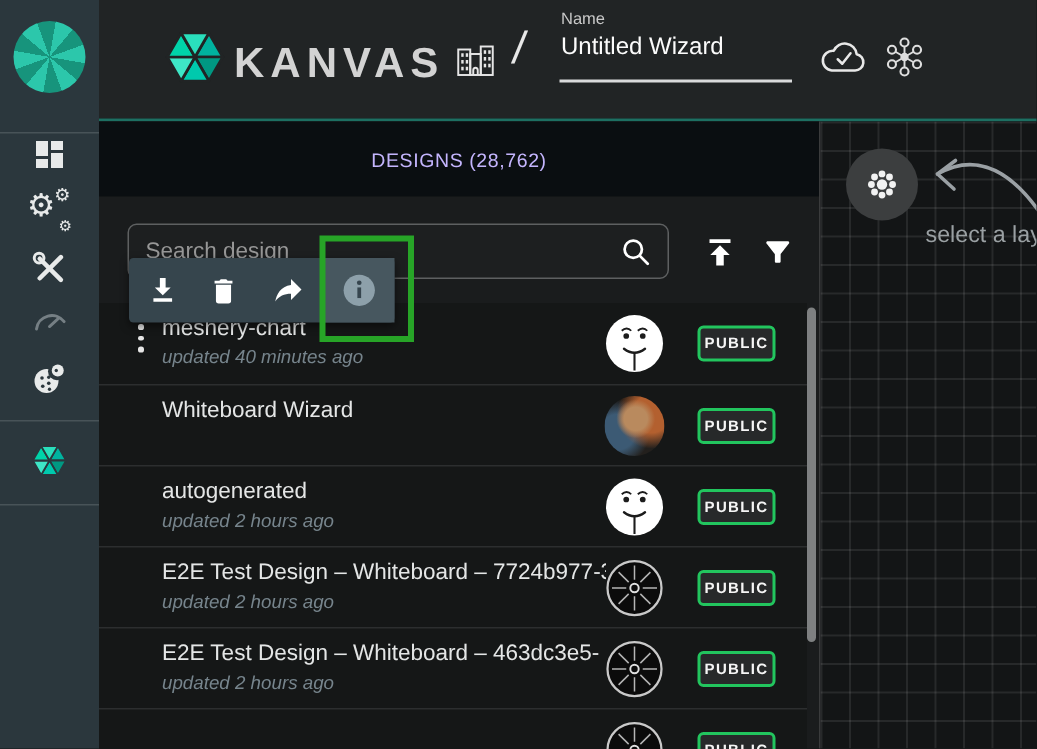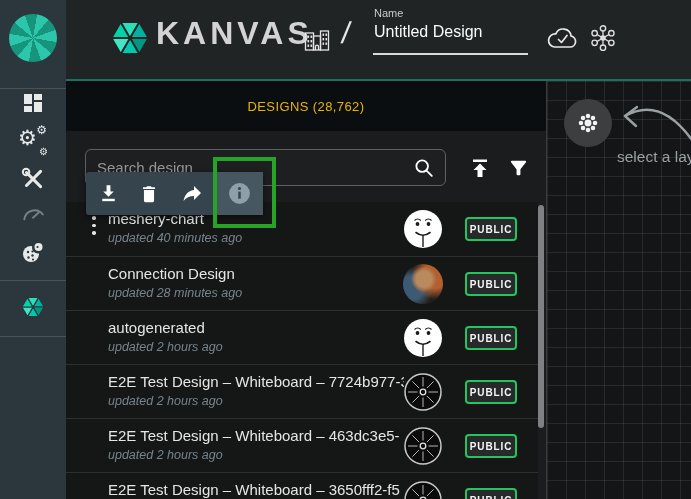--- a/index.html
+++ b/index.html
@@ -14,33 +14,33 @@
     background:repeating-conic-gradient(from 10deg, #2cc7ab 0deg 30deg, #17947c 30deg 60deg); }
   .sb-icon { position:absolute; left:0; width:66px; display:flex; justify-content:center; align-items:center; height:34px; }
   .gear-wrap { position:relative; width:30px; height:30px; color:#e8eaea; }
   .gear-big { position:absolute; left:0; top:1px; font-size:21px; line-height:21px; }
   .gear-sm  { position:absolute; right:1px; top:-2px; font-size:12px; line-height:12px; }
   .gear-sm2 { position:absolute; right:0px; bottom:-1px; font-size:10px; line-height:10px; }
 
   
   #header { position:absolute; left:66px; top:0; width:625px; height:79px; background:#212425; }
   #teal-line { position:absolute; left:66px; top:79px; width:625px; height:2px; background:#1d6f62; }
-  .brand-text { position:absolute; left:90px; top:15px; font-size:32px; font-weight:bold;
+  .brand-text { position:absolute; left:90px; top:26px; font-size:28px; font-weight:bold;
     letter-spacing:4px; color:#d3d3d3; }
   .slash { position:absolute; left:276px; top:16px; font-size:30px; font-weight:300; color:#e8e8e8;
     transform:skewX(-8deg); }
   .name-label { position:absolute; left:308px; top:7px; font-size:11px; color:#c9c9c9; }
   .design-name { position:absolute; left:308px; top:23px; font-size:16px; color:#fbfbfb; }
   .name-underline { position:absolute; left:307px; top:53px; width:155px; height:1.5px; background:#d9dadb; }
 
   
   #panel { position:absolute; left:66px; top:81px; width:480px; height:418px; background:#1a1c1d; }
   .panel-titlebar { position:absolute; left:0; top:0; width:480px; height:50px; background:#0a0e11;
     display:flex; align-items:center; justify-content:center; }
-  .panel-title { color:#eab308; font-size:13px; letter-spacing:.4px; font-weight:500; }
+  .panel-title { color:#c4b5fd; font-size:13px; letter-spacing:.4px; font-weight:500; }
   .search-box { position:absolute; left:19px; top:68px; width:361px; height:37px;
     border:1.5px solid #5e6061; border-radius:6px; background:#1d1f20; display:flex; align-items:center; }
   .search-box input { flex:1; background:transparent; border:none; outline:none; color:#e8e8e8;
     font-size:15px; padding:0 10px 0 11px; font-family:"Liberation Sans", sans-serif; }
   .search-box input::placeholder { color:#979797; }
   .search-glass { margin-right:10px; display:flex; }
   .hd-iconbtn { position:absolute; top:72px; width:30px; height:30px; display:flex; align-items:center; justify-content:center; }
 
   
   .toolbar { position:absolute; left:20px; top:91px; width:177px; height:43px; background:#36454d;
@@ -186,21 +186,21 @@
         <rect x="23.5" y="14" width="1.6" height="2.4"></rect>
       <rect x="20.5" y="18.5" width="1.6" height="2.4"></rect>
         <rect x="23.5" y="18.5" width="1.6" height="2.4"></rect>
     </g>
     <path d="M13.5 26v-3.2a1.5 1.7 0 0 1 3 0V26"></path>
   </svg>
 
   <div class="slash">/</div>
 
   <div class="name-label">Name</div>
-  <div class="design-name">Untitled Design</div>
+  <div class="design-name">Untitled Wizard</div>
   <div class="name-underline"></div>
 
   <svg class="abs" style="left:480px; top:25px" width="34" height="25" viewBox="0 0 34 25" fill="none" stroke="#e8e8e8" stroke-width="1.7" stroke-linecap="round" stroke-linejoin="round">
     <path d="M8.5 22h15.5a5.5 5.5 0 0 0 1.1-10.9A8 8 0 0 0 9.8 8.9 6 6 0 0 0 8.5 22z"></path>
     <polyline points="12.5,14.5 15.5,17.5 21,10.5"></polyline>
   </svg>
 
   <svg class="abs" style="left:522px; top:24px" width="30" height="28" viewBox="0 0 28 26">
     <g stroke="#dedede" stroke-width="1.2">
       <line x1="14" y1="13" x2="14" y2="4"></line>
@@ -293,22 +293,21 @@
           <circle cx="25.5" cy="15" r="1.9" fill="#1c1c1c"></circle>
         <path d="M11.5 11.5c2-2 4.5-2 6.3 0 M22.2 11.5c2-2 4.5-2 6.3 0" stroke="#1c1c1c" stroke-width="1.2" fill="none"></path>
         <path d="M13 23.5c4.5 3.5 9.5 3.5 14 0" stroke="#1c1c1c" stroke-width="1.6" fill="none" stroke-linecap="round"></path>
         <line x1="20" y1="26" x2="20" y2="38" stroke="#1c1c1c" stroke-width="1.4"></line>
       </svg>
     </div>
     <div class="badge">PUBLIC</div>
   </div>
 
   <div class="row" style="top:175px">
-    <div class="row-title">Connection Design</div>
-    <div class="row-sub">updated 28 minutes ago</div>
+    <div class="row-title">Whiteboard Wizard</div>
     <div class="avatar avatar-photo"></div>
     <div class="badge">PUBLIC</div>
   </div>
 
   <div class="row" style="top:229px">
     <div class="row-title">autogenerated</div>
     <div class="row-sub">updated 2 hours ago</div>
     <div class="avatar">
       <svg width="40" height="40" viewBox="0 0 40 40">
         <circle cx="20" cy="20" r="19" fill="#fff"></circle>
@@ -360,21 +359,20 @@
           <line x1="20" y1="14.5" x2="20" y2="5"></line>
             <line x1="23.9" y1="16.1" x2="30.6" y2="9.4"></line>
         </g>
         <circle cx="20" cy="20" r="2.8" fill="none" stroke="#dedede" stroke-width="1.3"></circle>
       </svg>
     </div>
     <div class="badge">PUBLIC</div>
   </div>
 
   <div class="row" style="top:391px">
-    <div class="row-title">E2E Test Design – Whiteboard – 3650fff2-f5</div>
 
     <div class="avatar">
       <svg width="40" height="40" viewBox="0 0 40 40">
         <circle cx="20" cy="20" r="18" fill="#0b0b0b" stroke="#c9c9c9" stroke-width="1.5"></circle>
         <g stroke="#b5b5b5" stroke-width="1">
           <line x1="25.5" y1="20" x2="35" y2="20"></line>
             <line x1="23.9" y1="23.9" x2="30.6" y2="30.6"></line>
           <line x1="20" y1="25.5" x2="20" y2="35"></line>
             <line x1="16.1" y1="23.9" x2="9.4" y2="30.6"></line>
           <line x1="14.5" y1="20" x2="5" y2="20"></line>

